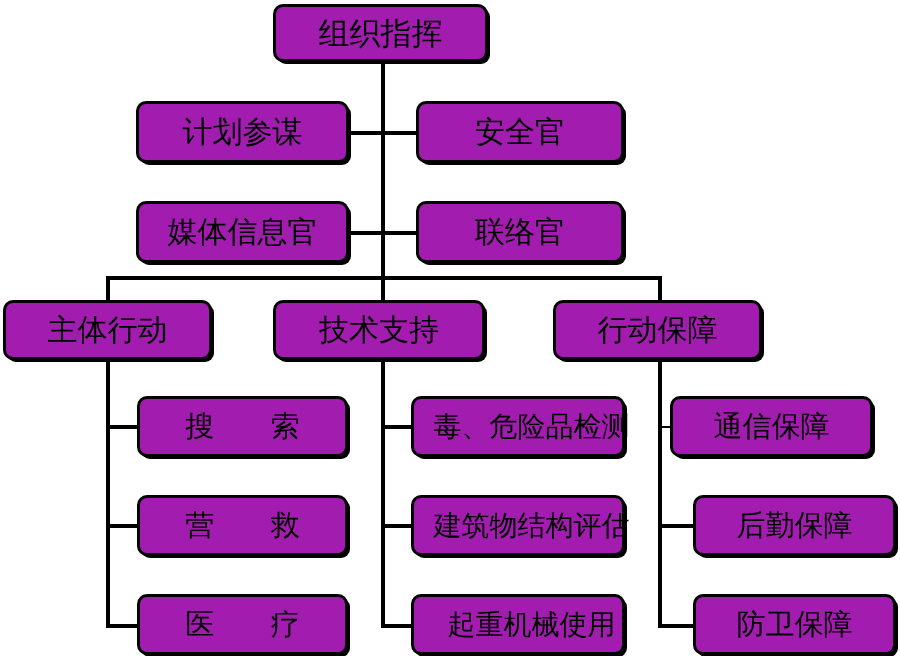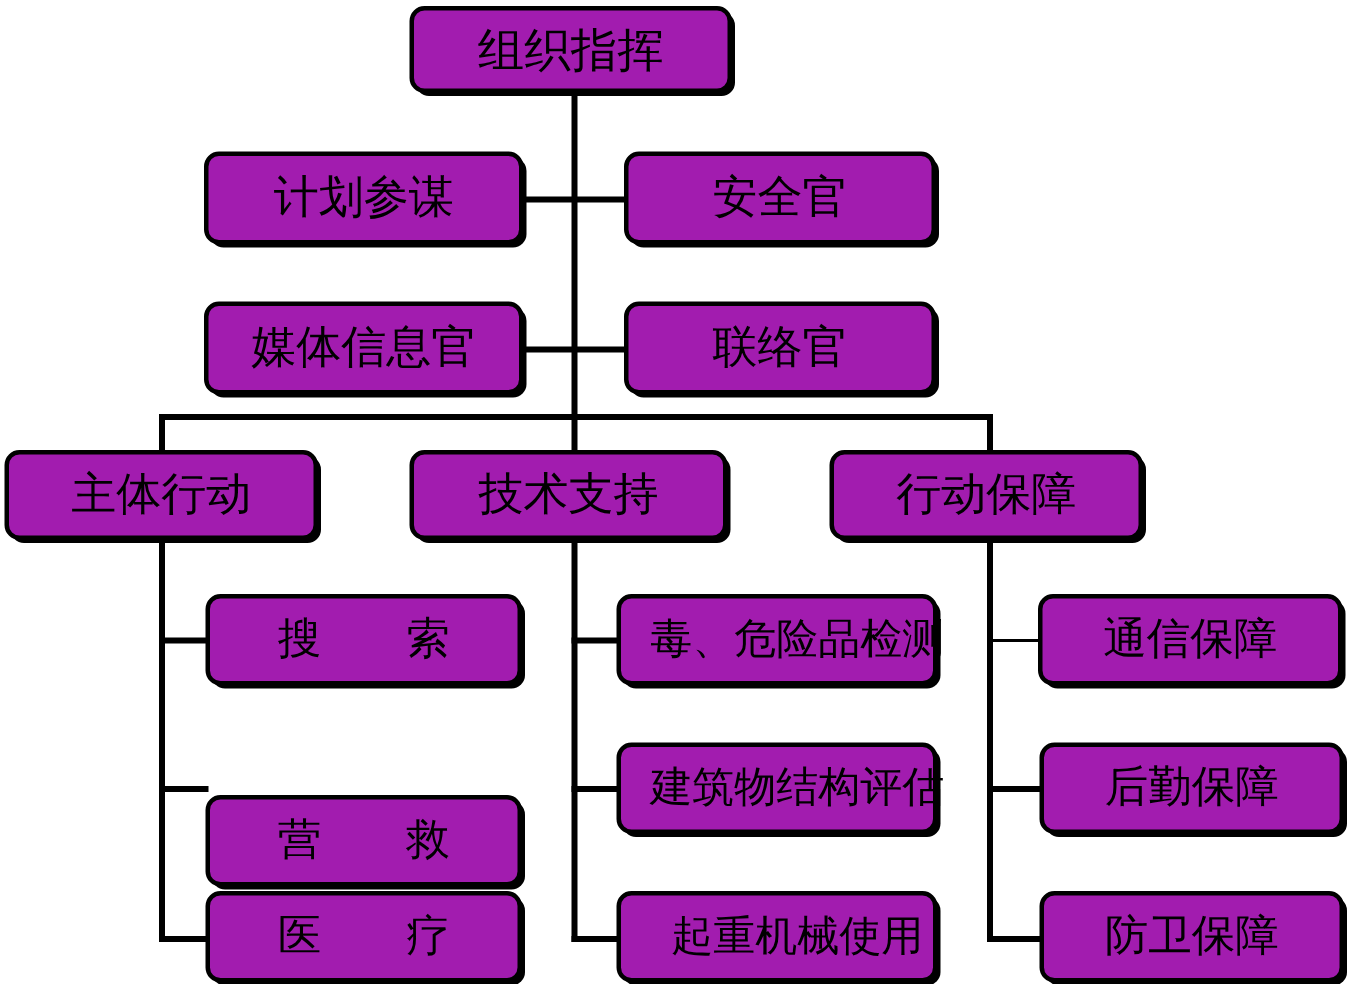--- a/index.html
+++ b/index.html
@@ -115,38 +115,38 @@
   <div class="node branch" style="left:273px; top:300px; width:212px; height:60px;">
     <span class="label">技术支持</span>
   </div>
   <div class="node branch" style="left:553px; top:300px; width:209px; height:60px;">
     <span class="label">行动保障</span>
   </div>
 
   <div class="node leaf" style="left:137px; top:396px; width:211px; height:61px;">
     <span class="label tracked">搜    索</span>
   </div>
-  <div class="node leaf" style="left:137px; top:495px; width:211px; height:61px;margin-top:35px;">
+  <div class="node leaf" style="left:137px; top:495px; width:211px; height:61px;">
     <span class="label tracked">营    救</span>
   </div>
   <div class="node leaf" style="left:137px; top:594px; width:211px; height:61px;justify-content:center;">
     <span class="label tracked">医    疗</span>
   </div>
 
   <div class="node leaf-wide" style="left:411px; top:396px; width:214px; height:61px;">
     <span class="label">毒、危险品检测</span>
   </div>
   <div class="node leaf-wide" style="left:411px; top:495px; width:214px; height:61px;">
     <span class="label">建筑物结构评估</span>
   </div>
   <div class="node leaf-wide" style="left:411px; top:594px; width:214px; height:61px;">
     <span class="label">起重机械使用</span>
   </div>
 
-  <div class="node leaf" style="left:692px; top:396px; width:203px; height:61px;">
+  <div class="node leaf" style="left:670px; top:396px; width:203px; height:61px;">
     <span class="label">通信保障</span>
   </div>
   <div class="node leaf" style="left:693px; top:495px; width:203px; height:61px;">
     <span class="label">后勤保障</span>
   </div>
   <div class="node leaf" style="left:693px; top:594px; width:203px; height:61px;">
     <span class="label">防卫保障</span>
   </div>
 
 </div>

